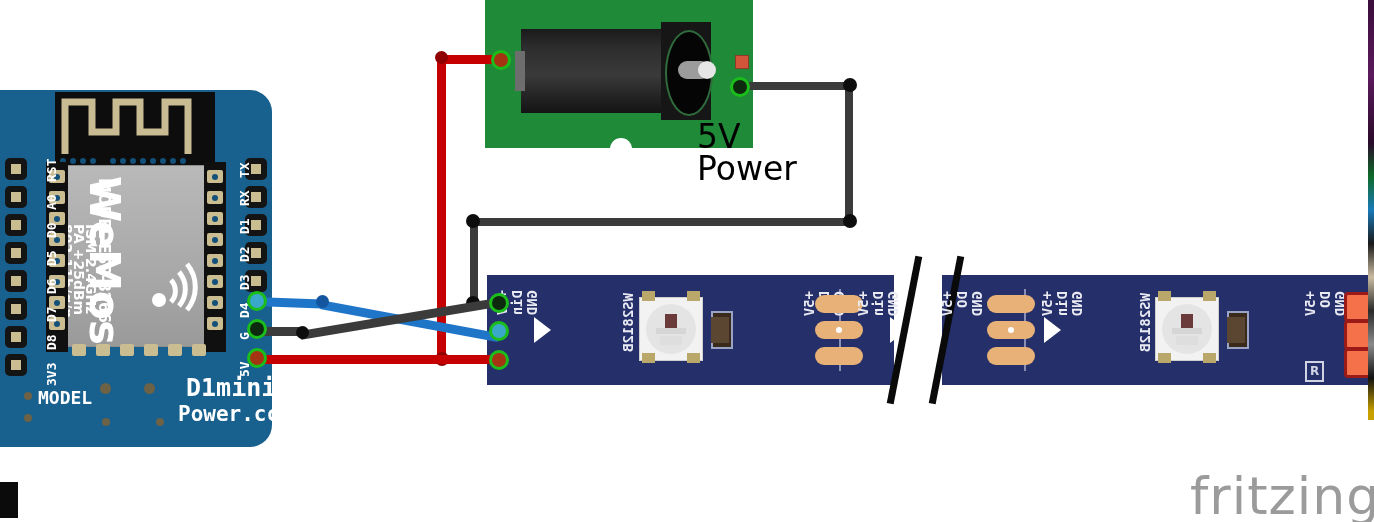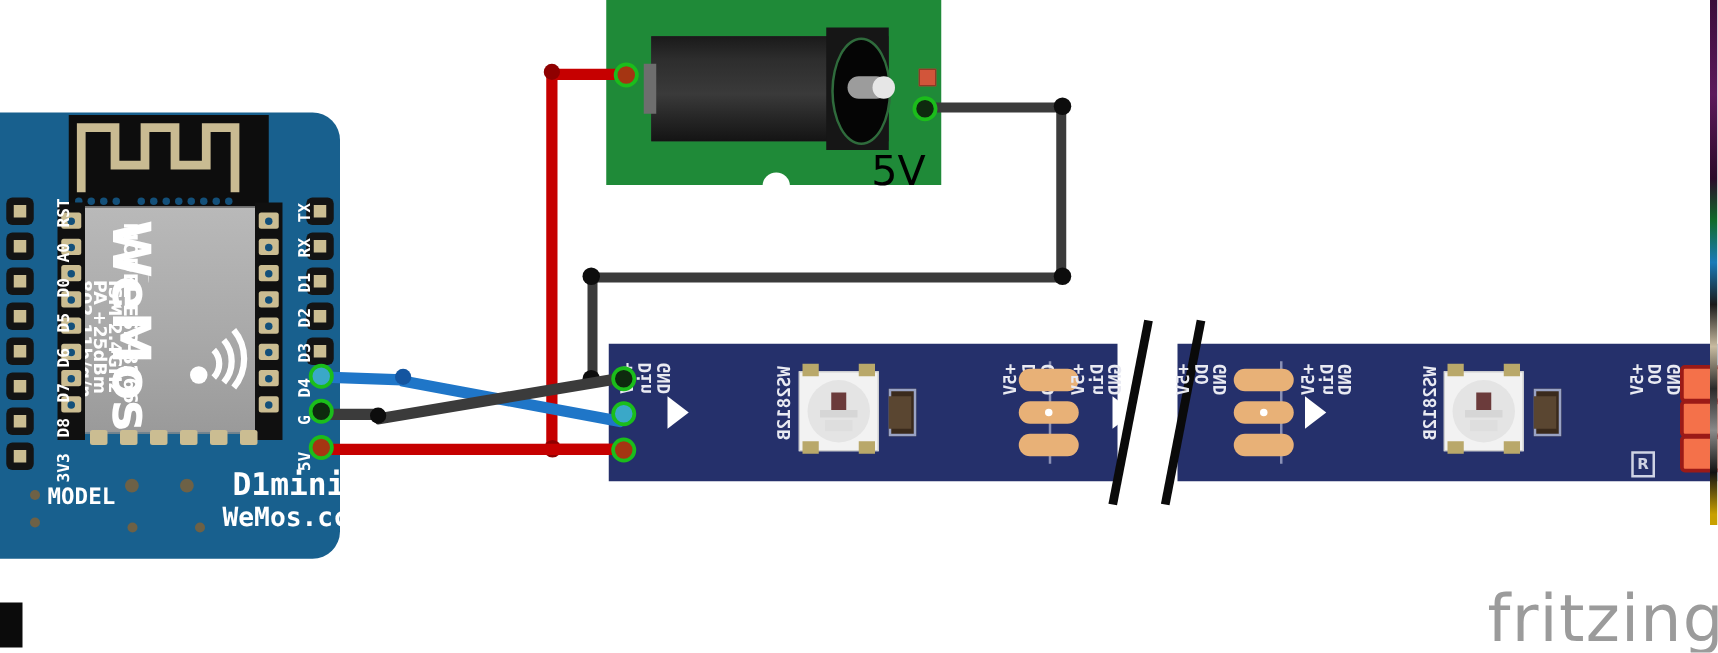--- a/index.html
+++ b/index.html
@@ -274,37 +274,38 @@
 
     <div id="blkbtn"></div>
     <div class="smallhole" style="left:24px;top:302px;"></div>
     <div class="smallhole" style="left:24px;top:324px;"></div>
     <span class="d1-text" style="left:38px;top:297px;font-size:18px;">MODEL</span>
     <div class="screwhole" style="left:100px;top:293px;"></div>
     <div class="screwhole" style="left:144px;top:293px;"></div>
     <div class="smallhole" style="left:102px;top:328px;"></div>
     <div class="smallhole" style="left:156px;top:328px;"></div>
     <span class="d1-text" style="left:186px;top:283px;font-size:25px;">D1mini</span>
-    <span class="d1-text" style="left:178px;top:312px;font-size:21px;">WeMos.cc</span>
+    <span class="d1-text" style="left:178px;top:312px;font-size:21px;">Power.cc</span>
 
   </div>
 
   <div class="abs" id="jack">
     <div id="jack-pcb"></div>
     <div id="jack-barrel"></div>
     <div id="jack-body"></div>
     <div id="jack-tab"></div>
     <div id="jack-nose"></div>
     <div id="jack-ring"></div>
     <div id="jack-pin"></div>
     <div id="jack-pin2"></div>
     <div id="jack-hole"></div>
     <div id="jack-redsq"></div>
   </div>
   <span class="jack-lbl" style="left:697px;top:117px;">5V</span>
+  <span class="jack-lbl" style="left:697px;top:149px;">Power</span>
 
   <div class="abs" id="strip">
     <div class="strip-seg" style="left:0px;width:407px;"></div>
     <div class="strip-seg" style="left:455px;width:432px;"></div>
 
     <span class="strip-lbl" style="left:37px;top:15px;">GND</span>
     <span class="strip-lbl" style="left:22px;top:15px;">Din</span>
     <span class="strip-lbl" style="left:7px;top:15px;">+5V</span>
     <div class="arrow-tri" style="left:47px;top:42px;"></div>
 

